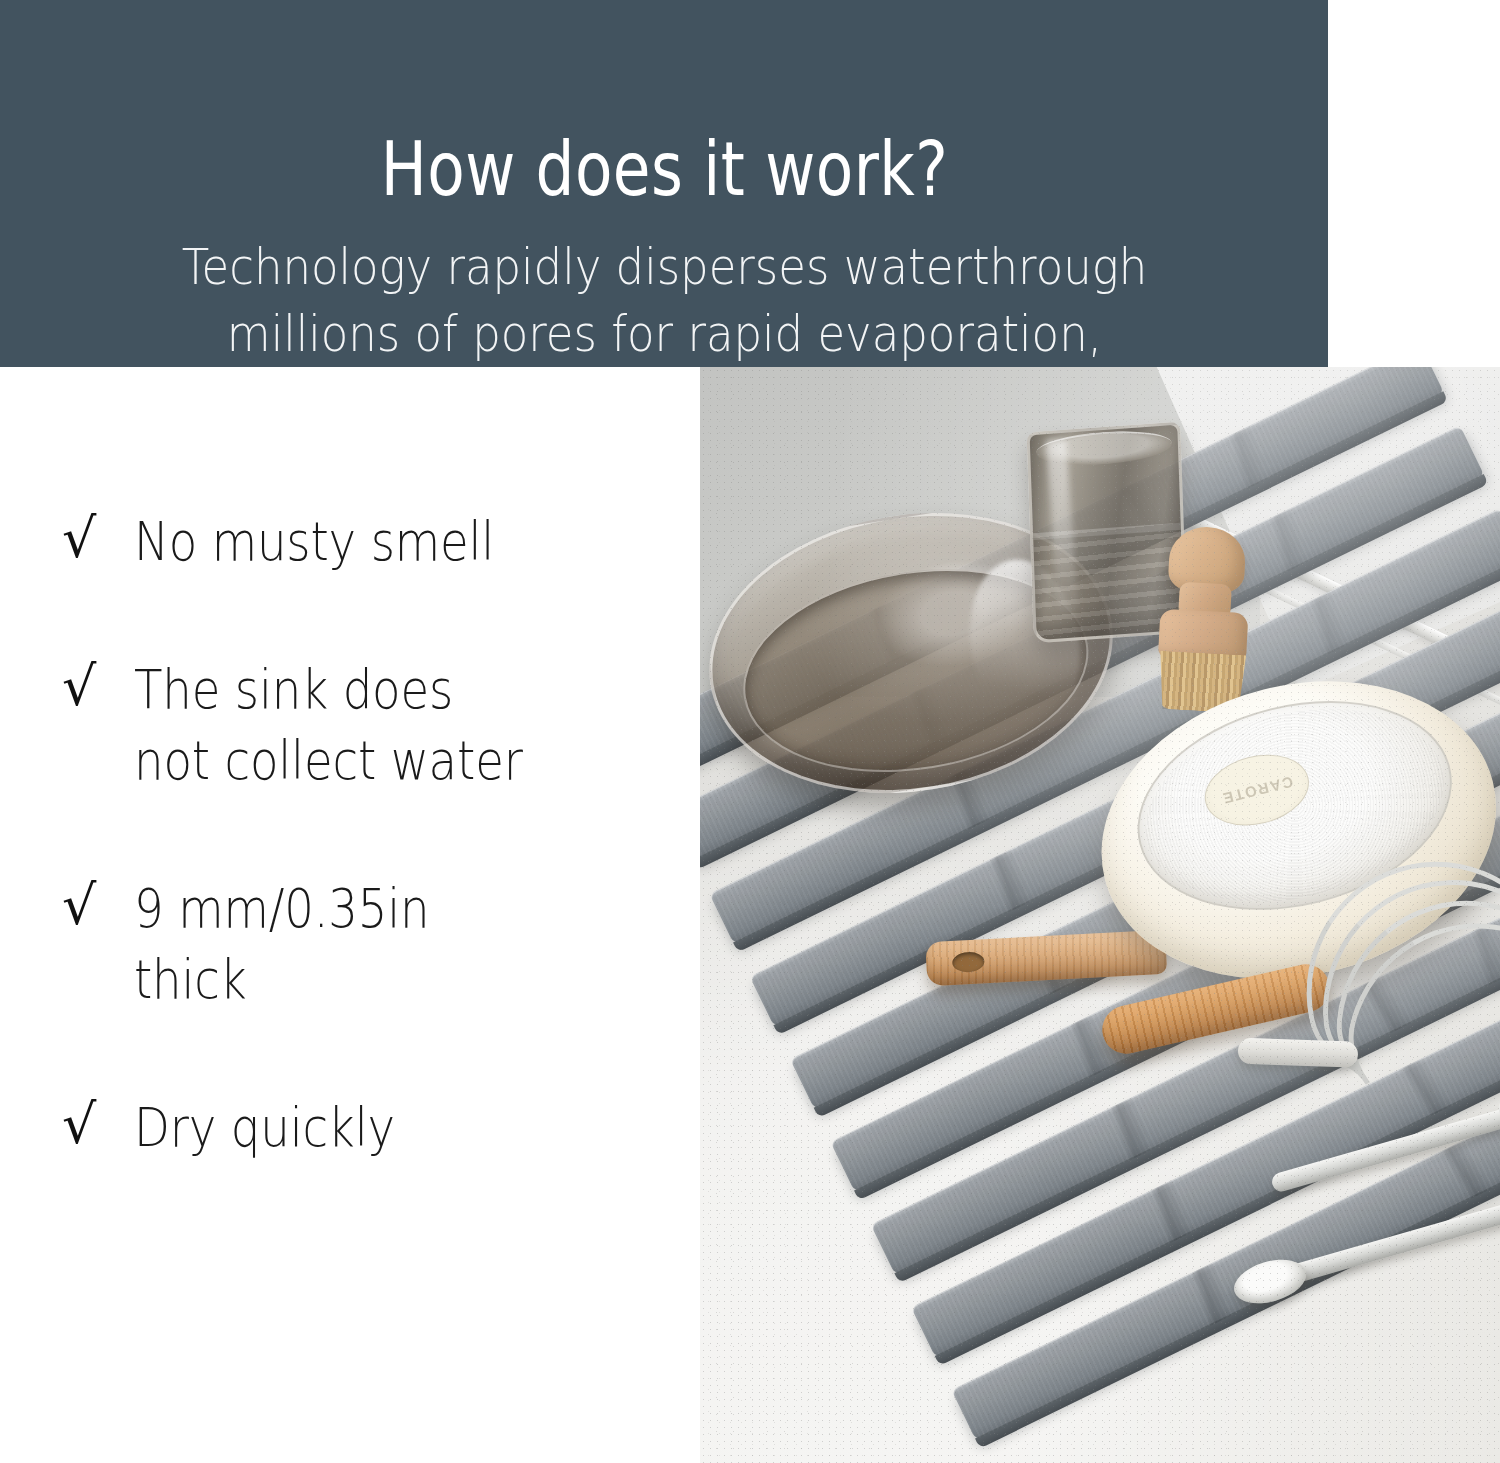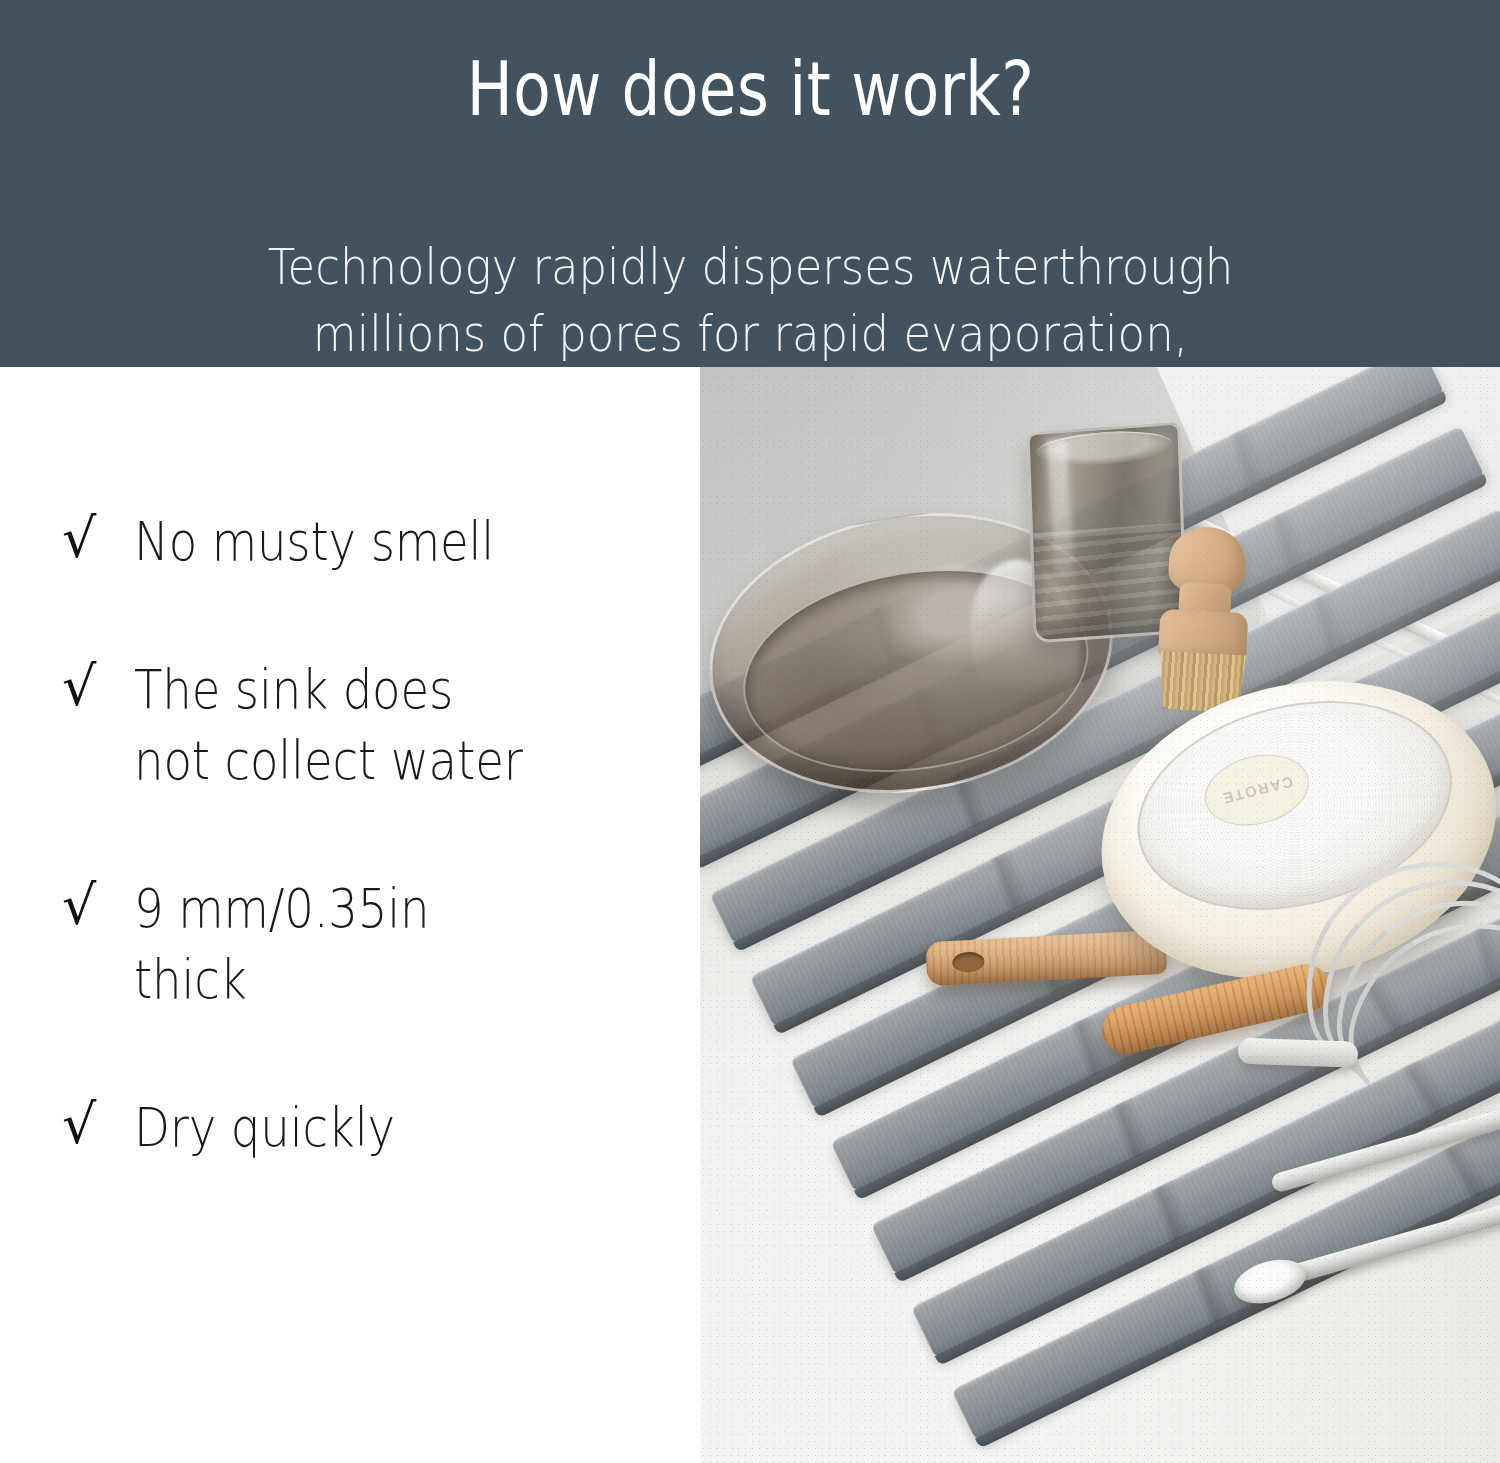--- a/index.html
+++ b/index.html
@@ -12,27 +12,27 @@
     height: 1463px;
     font-family: "Liberation Sans", "DejaVu Sans", sans-serif;
     overflow: hidden;
     position: relative;
   }
 
   
   .header-band {
     position: absolute;
     left: 0; top: 0;
-    width: 1500px;
+    width: 1328px;
     height: 367px;
     background: #42535f;
     display: flex;
     flex-direction: column;
     align-items: center;
-    justify-content: space-between;
+    justify-content: flex-end;
     box-sizing: border-box;
     padding-top: 52px;
   }
   .header-title {
     color: #ffffff;
     font-size: 74px;
     font-weight: 400;
     line-height: 1.0;
     letter-spacing: 0.5px;
     text-align: center;

